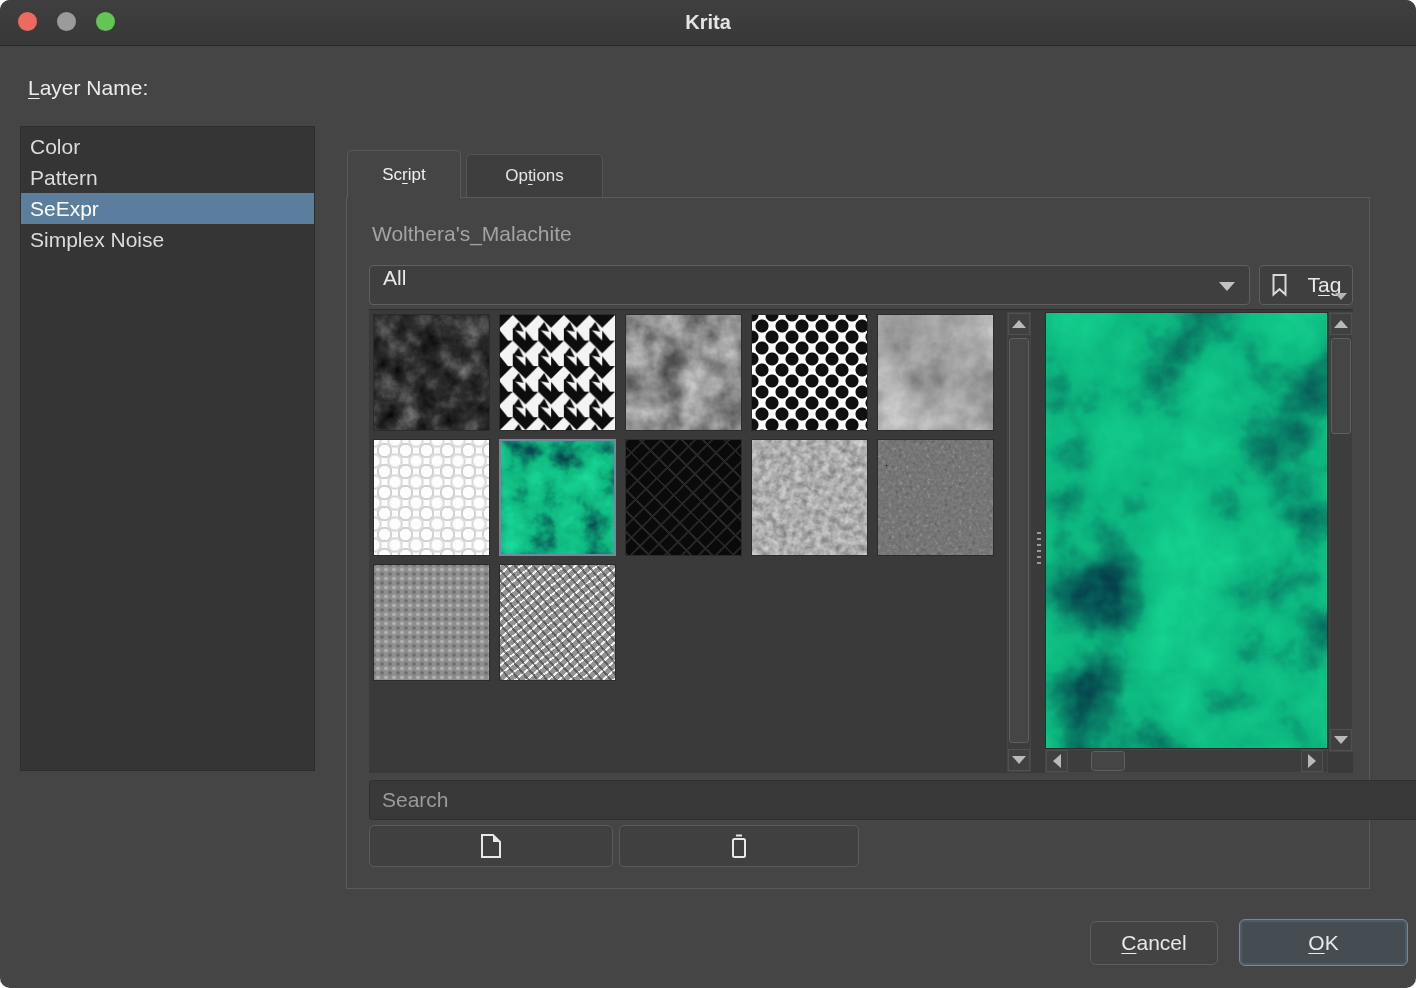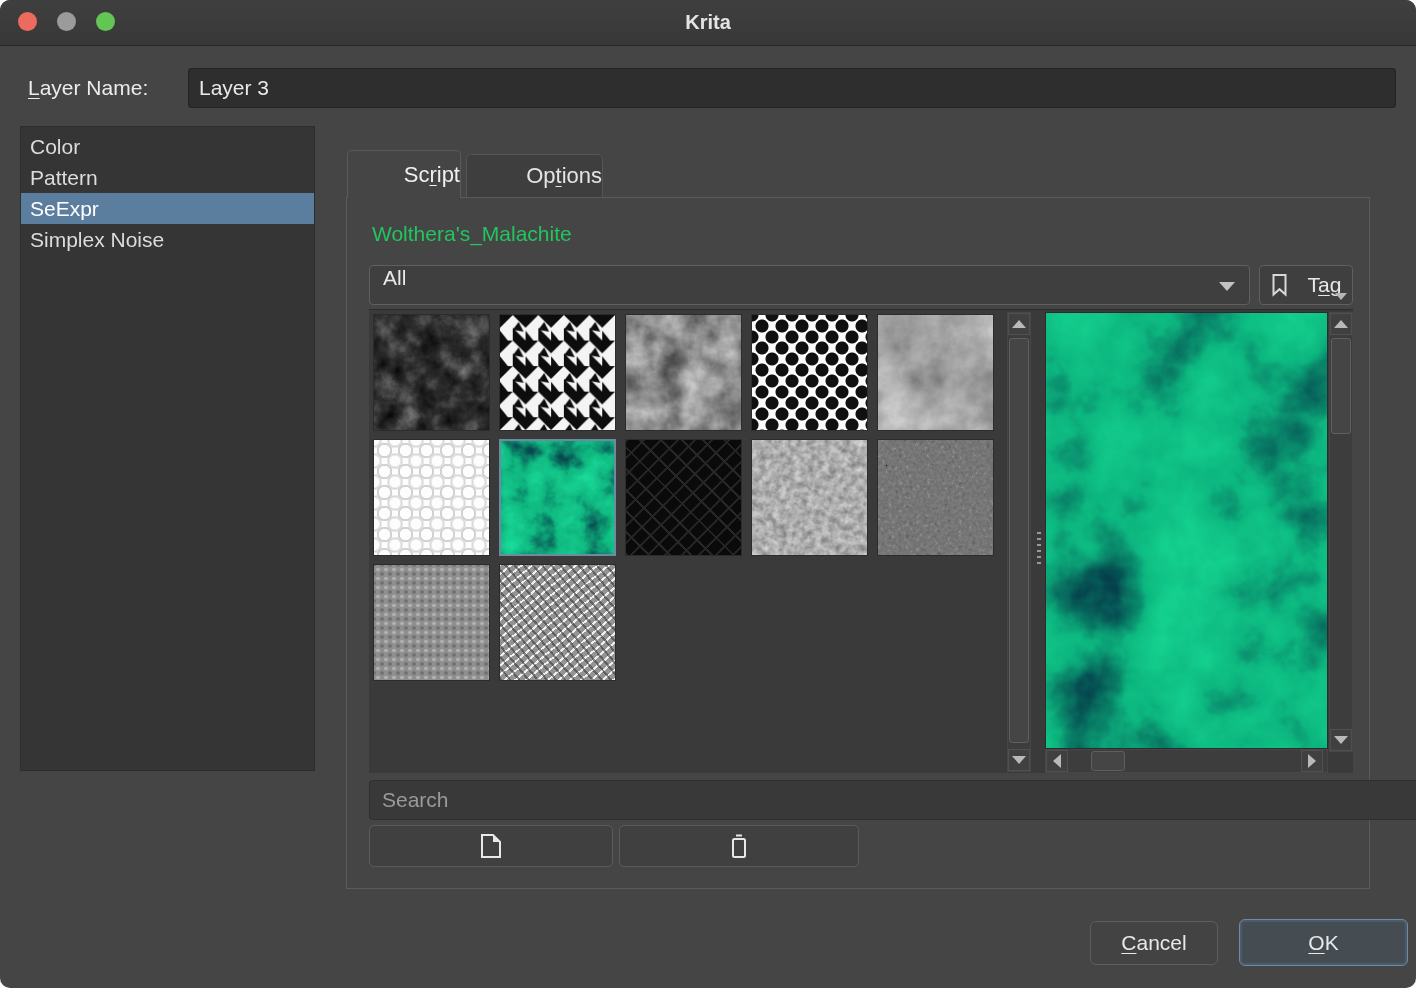--- a/index.html
+++ b/index.html
@@ -20,30 +20,30 @@
   .mn{text-decoration:underline;text-underline-offset:3px;text-decoration-thickness:1px;}
   #layer-input{position:absolute;left:188px;top:68px;width:1186px;height:38px;
     background:#2e2e2e;color:#e9e9e9;border:1px solid #232323;border-radius:3px;
     font-size:21px;padding:0 10px;font-family:"Liberation Sans",sans-serif;outline:none;}
   
   #generator-list{position:absolute;left:20px;top:126px;width:295px;height:645px;
     background:#353535;border:1px solid #2d2d2d;box-sizing:border-box;padding-top:4px;}
   .list-item{height:31px;line-height:31px;padding-left:9px;font-size:21px;color:#dcdcdc;}
   .list-item.selected{background:#5b7e9f;color:#ffffff;}
   
-  .tab{position:absolute;display:flex;align-items:center;justify-content:flex-end;
-    font-size:22px;border-radius:5px 5px 0 0;box-sizing:border-box;}
+  .tab{position:absolute;display:flex;align-items:center;justify-content:center;
+    font-size:17px;border-radius:5px 5px 0 0;box-sizing:border-box;}
   #tab-script{left:347px;top:150px;width:114px;height:48px;background:#454545;
     border:1px solid #5a5a5a;border-bottom:none;color:#f0f0f0;z-index:3;}
   #tab-options{left:466px;top:154px;width:137px;height:44px;background:#3e3e3e;
     border:1px solid #555555;color:#e4e4e4;z-index:1;}
   #panel{position:absolute;left:346px;top:197px;width:1024px;height:692px;
     border:1px solid #5a5a5a;box-sizing:border-box;background:#454545;z-index:2;}
   
-  #resource-name{position:absolute;left:25px;top:24px;font-size:21px;color:#22c55e;}
+  #resource-name{position:absolute;left:25px;top:24px;font-size:21px;color:#a3a3a3;}
   #tag-combo{position:absolute;left:22px;top:67px;width:881px;height:40px;background:#3f3f3f;
     border:1px solid #5f5f5f;border-radius:4px;box-sizing:border-box;display:flex;
     align-items:flex-start;color:#e8e8e8;font-size:21px;padding-left:13px;}
   .down-tri{width:0;height:0;border-left:8px solid transparent;border-right:8px solid transparent;
     border-top:9px solid #c2c2c2;}
   #tag-combo .down-tri{position:absolute;right:14px;top:16px;}
   #tag-button{position:absolute;left:912px;top:67px;width:94px;height:40px;background:#3f3f3f;
     border:1px solid #5f5f5f;border-radius:4px;box-sizing:border-box;display:flex;
     align-items:center;justify-content:center;gap:20px;color:#e8e8e8;font-size:21px;}
   #tag-caret{position:absolute;right:5px;bottom:4px;width:0;height:0;
@@ -194,21 +194,20 @@
 <div id="window">
 
   <div id="titlebar">
     <div class="tl" id="tl-close"></div>
     <div class="tl" id="tl-min"></div>
     <div class="tl" id="tl-zoom"></div>
     <div id="win-title">Krita</div>
   </div>
 
   <div id="layer-label"><span class="mn">L</span><span>ayer Name:</span></div>
-  <input id="layer-input" type="text" value="Layer 3" style="">
 
   <div id="generator-list">
       <div class="list-item">Color</div>
       <div class="list-item">Pattern</div>
       <div class="list-item selected">SeExpr</div>
       <div class="list-item">Simplex Noise</div>
     </div>
 
   <div class="tab" id="tab-script">
     <span><span>Sc</span><span class="mn">r</span><span>ipt</span></span>

